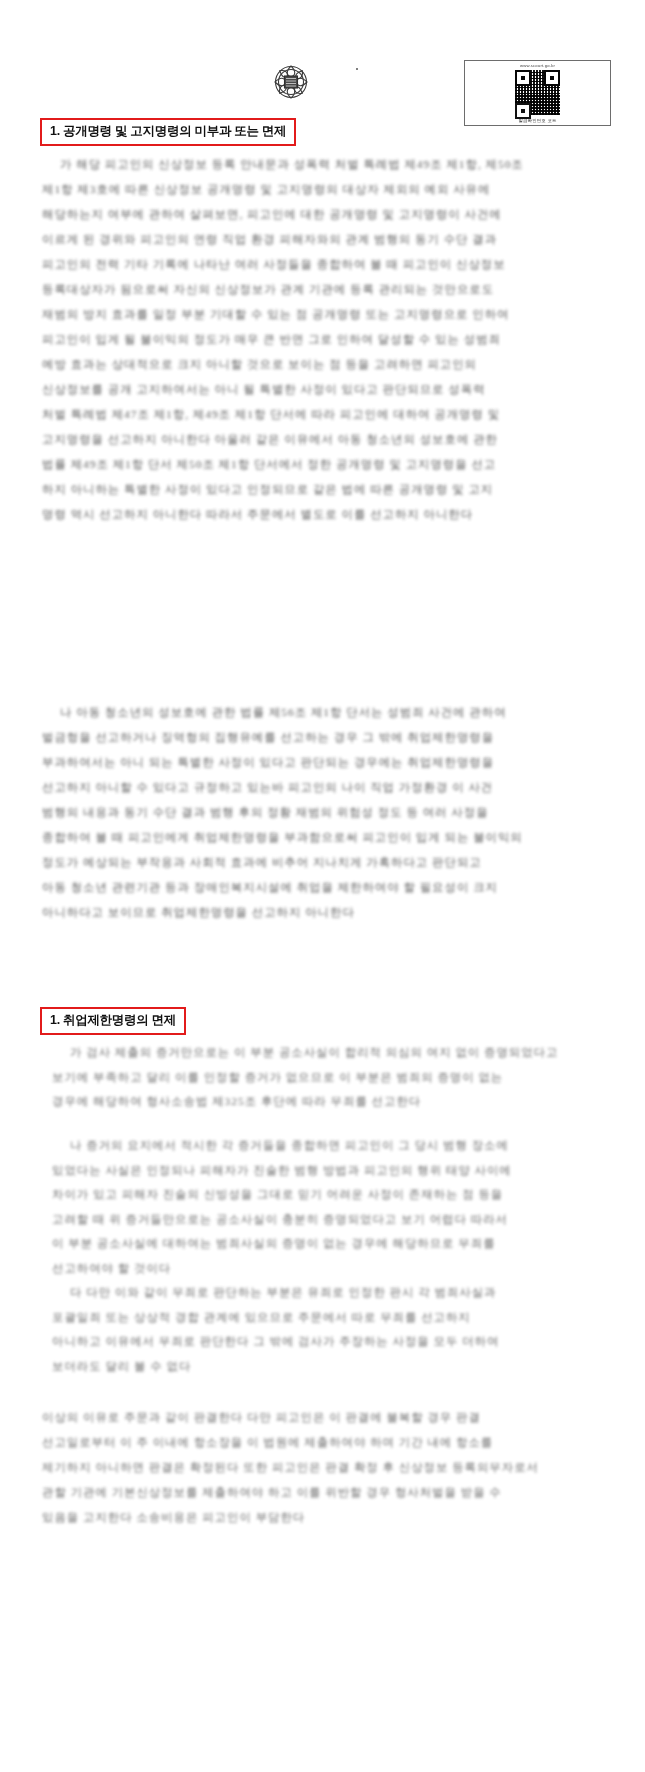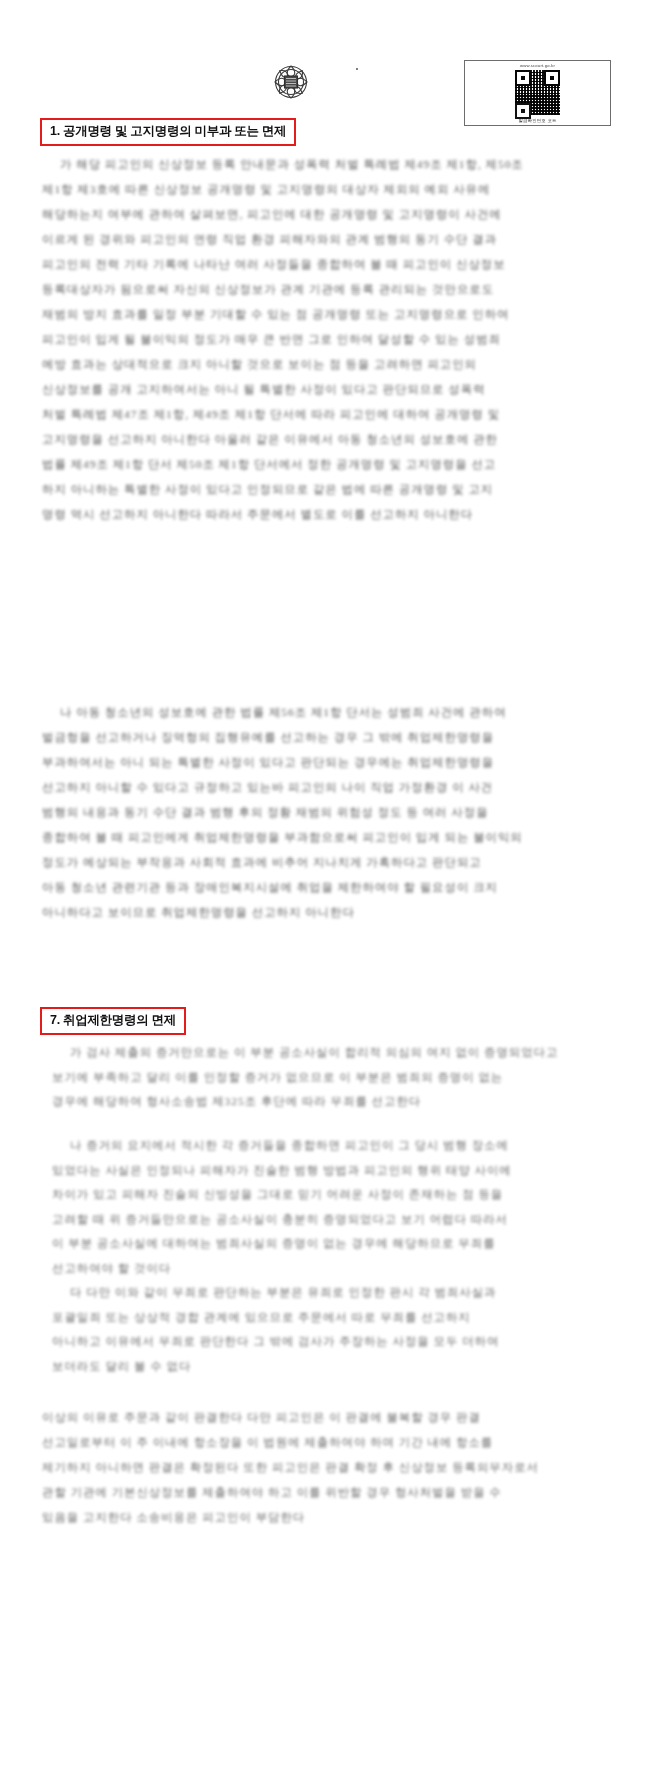--- a/index.html
+++ b/index.html
@@ -230,21 +230,21 @@
     <div class="line">벌금형을 선고하거나 징역형의 집행유예를 선고하는 경우 그 밖에 취업제한명령을</div>
     <div class="line">부과하여서는 아니 되는 특별한 사정이 있다고 판단되는 경우에는 취업제한명령을</div>
     <div class="line">선고하지 아니할 수 있다고 규정하고 있는바 피고인의 나이 직업 가정환경 이 사건</div>
     <div class="line">범행의 내용과 동기 수단 결과 범행 후의 정황 재범의 위험성 정도 등 여러 사정을</div>
     <div class="line">종합하여 볼 때 피고인에게 취업제한명령을 부과함으로써 피고인이 입게 되는 불이익의</div>
     <div class="line">정도가 예상되는 부작용과 사회적 효과에 비추어 지나치게 가혹하다고 판단되고</div>
     <div class="line">아동 청소년 관련기관 등과 장애인복지시설에 취업을 제한하여야 할 필요성이 크지</div>
     <div class="line">아니하다고 보이므로 취업제한명령을 선고하지 아니한다</div>
   </div>
 
-  <div class="section-heading" id="heading-2">7. 취업제한명령의 면제</div>
+  <div class="section-heading" id="heading-2">1. 취업제한명령의 면제</div>
 
   <div class="para b-hard tight" id="para-3">
     <div class="line indent">가 검사 제출의 증거만으로는 이 부분 공소사실이 합리적 의심의 여지 없이 증명되었다고</div>
     <div class="line">보기에 부족하고 달리 이를 인정할 증거가 없으므로 이 부분은 범죄의 증명이 없는</div>
     <div class="line">경우에 해당하여 형사소송법 제325조 후단에 따라 무죄를 선고한다</div>
   </div>
 
   <div class="para b-hard tight" id="para-4">
     <div class="line indent">나 증거의 요지에서 적시한 각 증거들을 종합하면 피고인이 그 당시 범행 장소에</div>
     <div class="line">있었다는 사실은 인정되나 피해자가 진술한 범행 방법과 피고인의 행위 태양 사이에</div>

